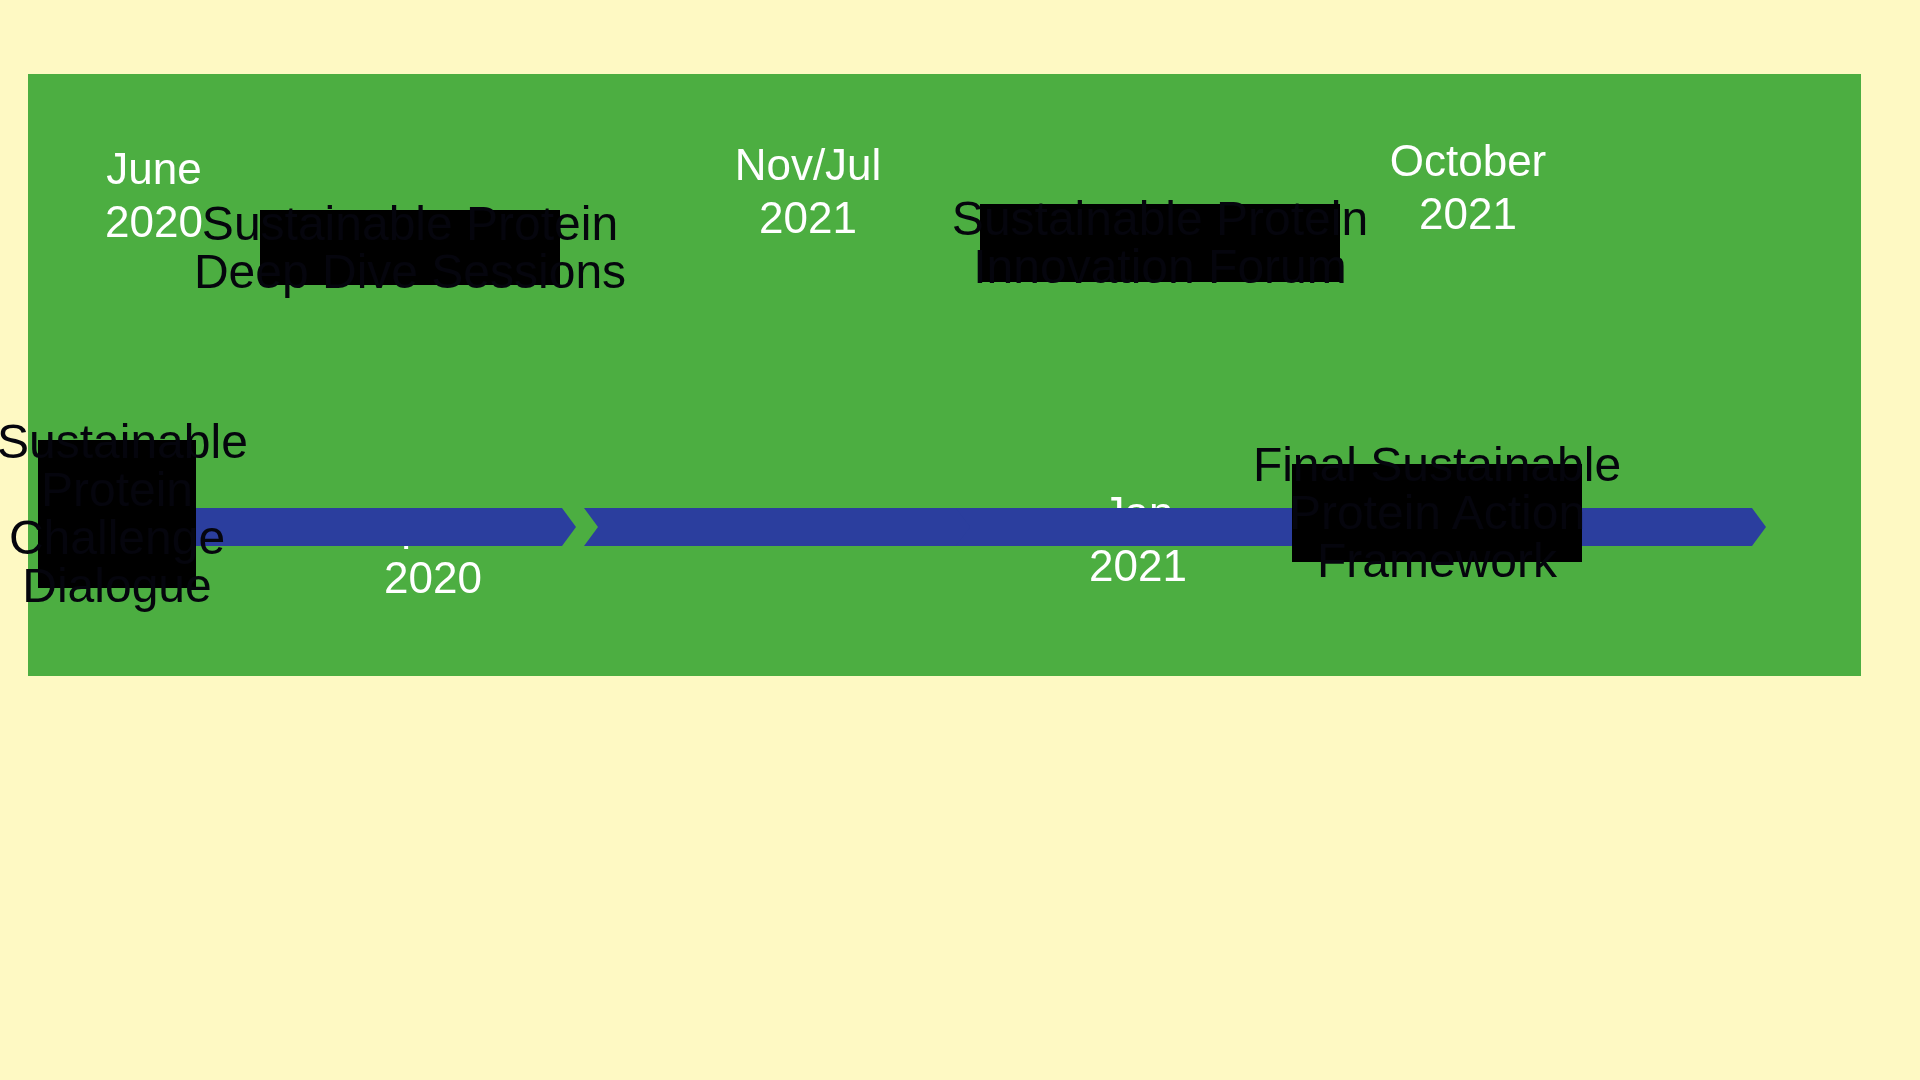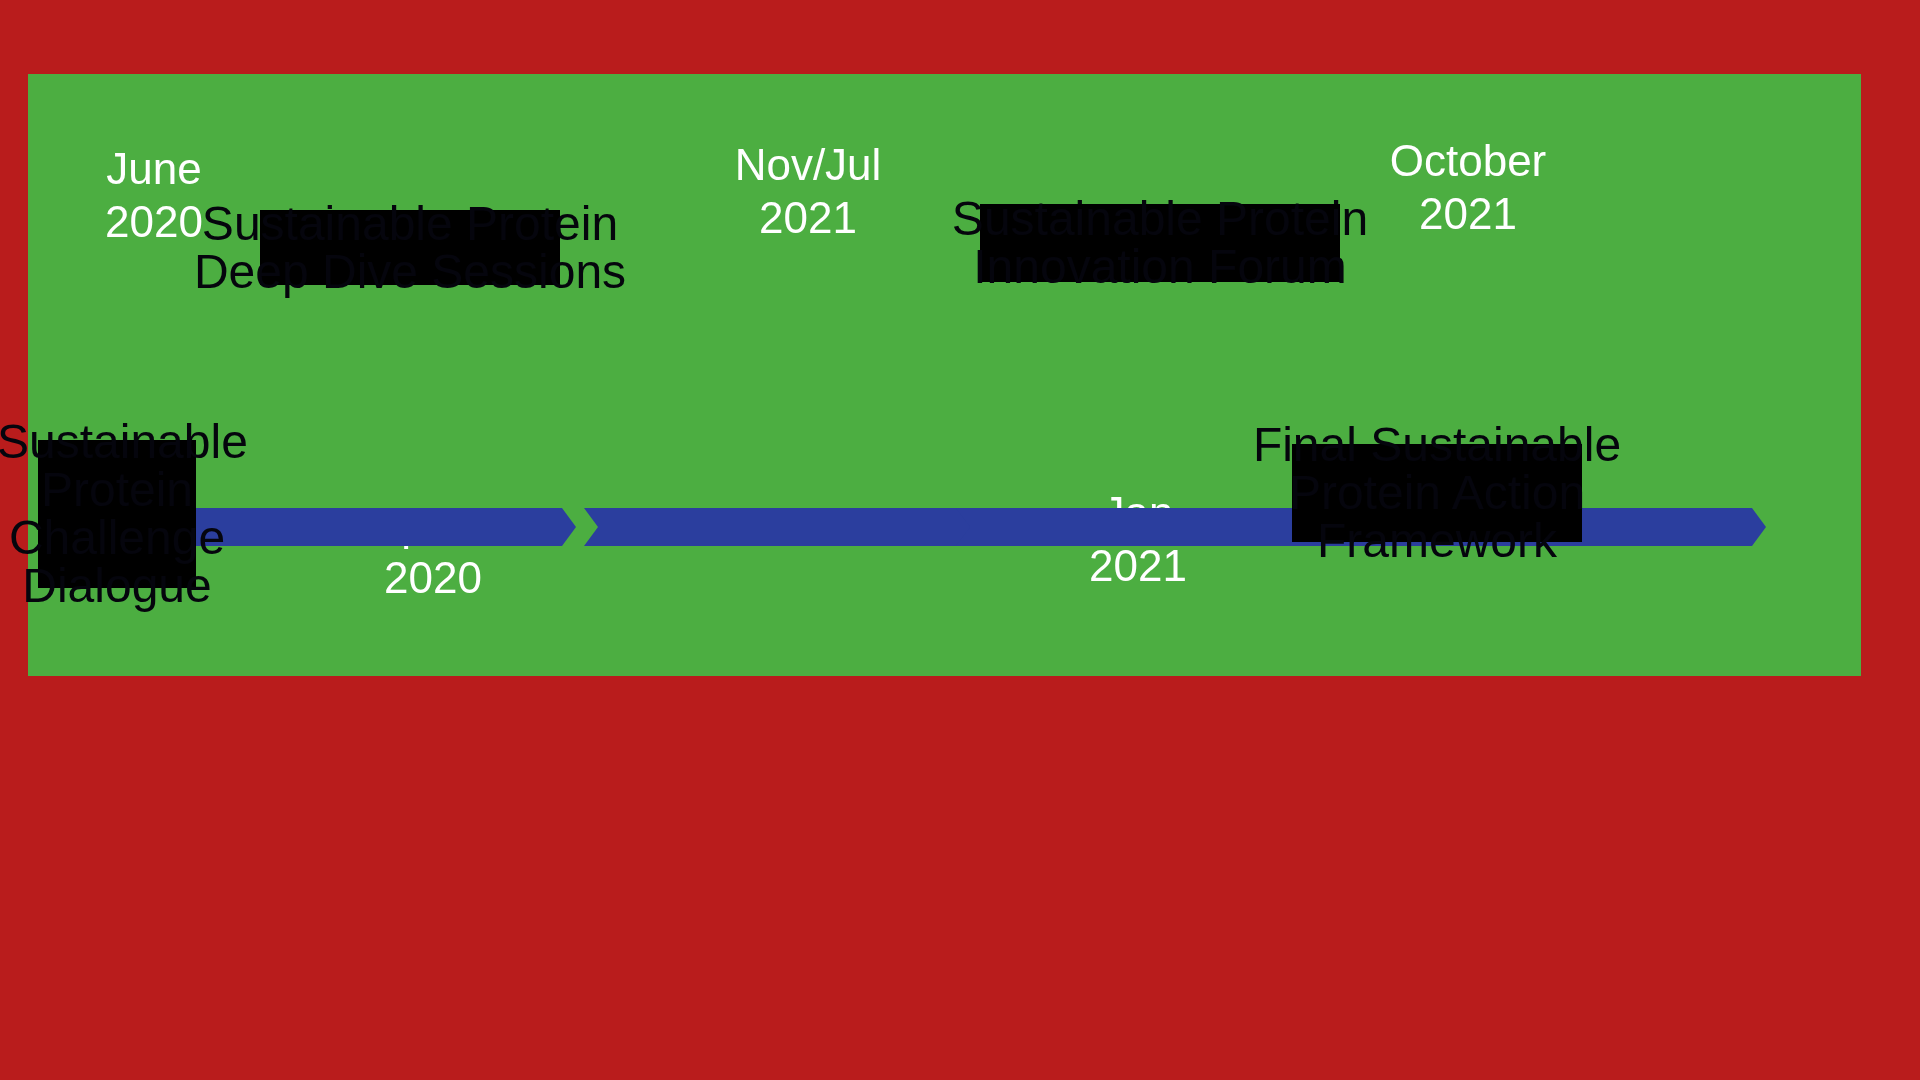--- a/index.html
+++ b/index.html
@@ -13,21 +13,21 @@
     font-family: "Liberation Sans", sans-serif;
     overflow: hidden;
     position: relative;
   }
 
   #canvas {
     position: absolute;
     left: 0; top: 0;
     width: 1920px;
     height: 1080px;
-    background: #b91c1c;
+    background: #fef9c3;
   }
 
   
   .panel {
     position: absolute;
     left: 28px;
     top: 74px;
     width: 1833px;
     height: 602px;
     background: #4CAE41;
@@ -130,20 +130,20 @@
     </div>
 
     <div class="redact" style="left:10px; top:366px; width:158px; height:148px;">
       <span class="rtext" style="max-width:240px;">Sustainable
 Protein
 Challenge
 Dialogue</span>
     </div>
 
 
-    <div class="redact" style="left:1264px; top:370px; width:290px; height:98px;">
+    <div class="redact" style="left:1264px; top:390px; width:290px; height:98px;">
       <span class="rtext" style="max-width:400px;">Final Sustainable
 Protein Action
 Framework</span>
     </div>
 
   </div>
 </div>
 
 </body></html>

